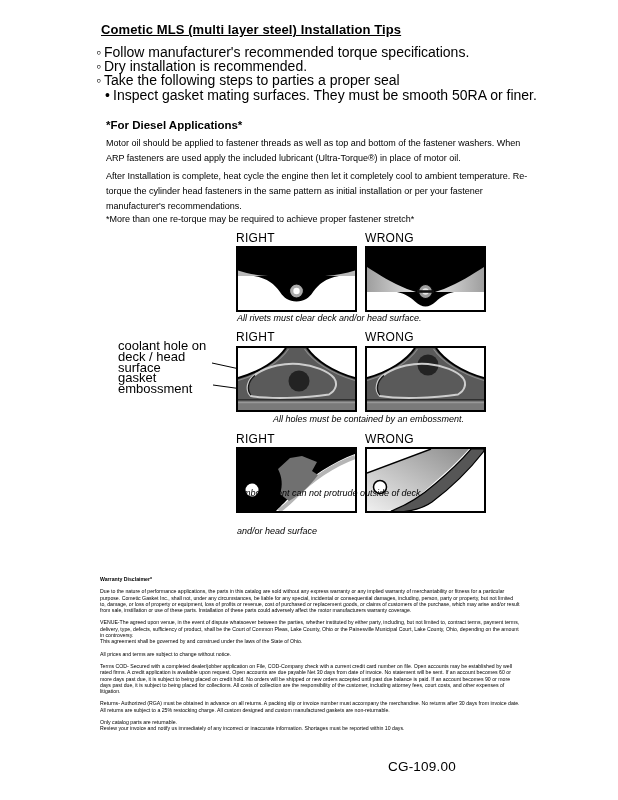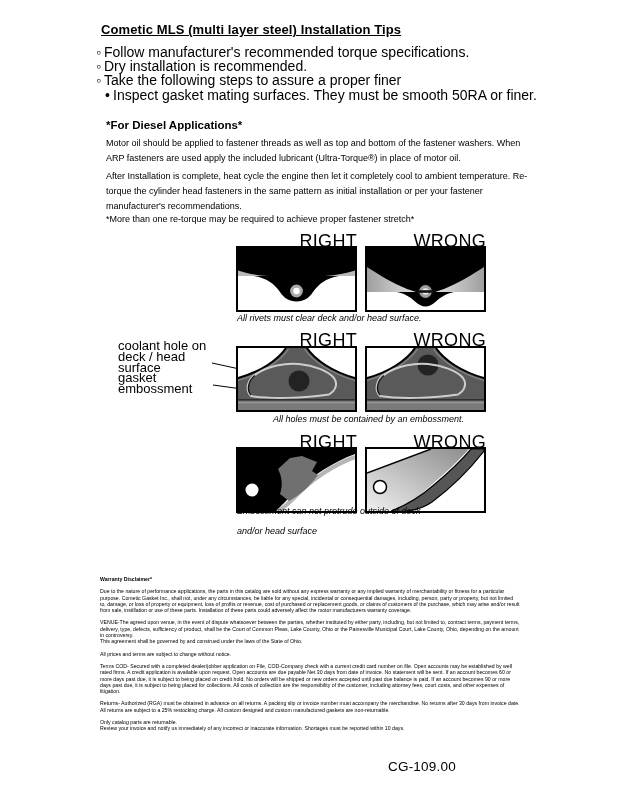--- a/index.html
+++ b/index.html
@@ -16,21 +16,21 @@
   .bullet-line{margin:0;line-height:14.2px;white-space:nowrap;}
   .bullet-line.sub{margin-left:9px;}
   .marker{display:inline-block;width:8px;}
   .diesel-heading{position:absolute;left:106px;top:119px;font-size:11.5px;font-weight:bold;white-space:nowrap;}
   .para{position:absolute;left:106px;width:428px;font-size:9px;line-height:15px;margin:0;}
   .para1{top:136px;}
   .para2{top:169px;}
   .para3{top:212px;white-space:nowrap;}
 
   
-  .fig-label{position:absolute;width:121px;text-align:right;font-size:18px;letter-spacing:.3px;}
+  .fig-label{position:absolute;width:121px;text-align:left;font-size:12px;letter-spacing:.3px;}
   .panel{position:absolute;width:121px;height:66px;border:2px solid #000;box-sizing:border-box;background:#fff;}
   .panel svg{display:block;}
   .fig-caption{position:absolute;left:237px;font-size:9px;white-space:nowrap;font-style:italic;}
   .ann{position:absolute;left:118px;width:94px;text-align:left;font-size:13px;line-height:10.8px;}
   .ann2{top:373px;}
   .ann1{top:341px;}
   .ann-lines{position:absolute;left:210px;top:358px;}
 
   
   .disclaimer{position:absolute;left:100px;top:576px;width:420px;font-size:5.2px;line-height:6.3px;}
@@ -42,21 +42,21 @@
 </head>
 <body>
 
 <div class="page">
 
   <div class="title">Cometic MLS (multi layer steel) Installation Tips</div>
 
   <div class="bullets">
     <p class="bullet-line"><span class="marker">◦</span><span>Follow manufacturer's recommended torque specifications.</span></p>
     <p class="bullet-line"><span class="marker">◦</span><span>Dry installation is recommended.</span></p>
-    <p class="bullet-line"><span class="marker">◦</span><span>Take the following steps to assure a proper finer</span></p>
+    <p class="bullet-line"><span class="marker">◦</span><span>Take the following steps to parties a proper seal</span></p>
     <p class="bullet-line sub"><span class="marker">•</span><span>Inspect gasket mating surfaces.  They must be smooth 50RA or finer.</span></p>
   </div>
 
   <div class="diesel-heading">*For Diesel Applications*</div>
   <p class="para para1">Motor oil should be applied to fastener threads as well as top and bottom of the fastener washers. When ARP fasteners are used apply the included lubricant (Ultra-Torque®) in place of motor oil.</p>
   <p class="para para2">After Installation is complete, heat cycle the engine then let it completely cool to ambient temperature. Re-torque the cylinder head fasteners in the same pattern as initial installation or per your fastener manufacturer's recommendations.</p>
   <p class="para para3">*More than one re-torque may be required to achieve proper fastener stretch*</p>
 
   <div class="fig-label" style="left:236px;top:231px;">RIGHT</div>
   <div class="fig-label" style="left:365px;top:231px;">WRONG</div>
@@ -172,21 +172,21 @@
         </linearGradient>
       </defs>
       <rect x="0" y="0" width="117" height="62" fill="#fff"></rect>
       <path d="M0,24 C24,15 45,7 64,0 L102,0 C88,16 67,34 48,50 C36,60 20,62 8,62 L0,62 Z" fill="url(#g3)"></path>
       <path d="M0,24 C24,15 45,7 64,0" fill="none" stroke="#000" stroke-width="1.4"></path>
       <path d="M104,0 L117,0 L117,2 C103,20 85,38 65,53 C55,60 45,62 33,63 L24,62 C38,57 52,49 68,35 C81,24 93,13 104,0 Z" fill="#565656" stroke="#000" stroke-width="1.2"></path>
       <circle cx="13" cy="38" r="6.5" fill="#fff" stroke="#000" stroke-width="1.5"></circle>
     </svg>
   </div>
 
-  <div class="fig-caption" style="top:506px;text-align:right;">Embossment can not protrude outside of deck</div>
+  <div class="fig-caption" style="top:488px;text-align:right;">Embossment can not protrude outside of deck</div>
   <div class="fig-caption" style="top:526px;">and/or head surface</div>
 
   <div class="disclaimer">
     <p class="disc-heading">Warranty Disclaimer*</p>
     <p>Due to the nature of performance applications, the parts in this catalog are sold without any express warranty or any implied warranty of merchantability or fitness for a particular purpose.  Cometic Gasket Inc., shall not, under any circumstances, be liable for any special, incidental or consequential damages, including, person, party or property, but not limited to, damage, or loss of property or equipment, loss of profits or revenue, cost of purchased or replacement goods, or claims of customers of the purchase, which may arise and/or result from sale, instillation or use of these parts.  Installation of these parts could adversely affect the motor manufacturers warranty coverage.</p>
     <p class="tight">VENUE-The agreed upon venue, in the event of dispute whatsoever between the parties, whether instituted by either party, including, but not limited to, contract terms, payment terms, delivery, type, defects, sufficiency of product, shall be the Court of Common Pleas, Lake County, Ohio or the Painesville Municipal Court, Lake County, Ohio, depending on the amount in controversy.</p>
     <p>This agreement shall be governed by and construed under the laws of the State of Ohio.</p>
     <p>All prices and terms are subject to change without notice.</p>
     <p>Terms COD- Secured with a completed dealer/jobber application on File, COD-Company check with a current credit card number on file.  Open accounts may be established by well rated firms.  A credit application is available upon request.  Open accounts are due payable Net 30 days from date of invoice.  No statement will be sent.  If an account becomes 60 or more days past due, it is subject to being placed on credit hold.  No orders will be shipped or new orders accepted until past due balance is paid.  If an account becomes 90 or more days past due, it is subject to being placed for collections.  All costs of collection are the responsibility of the customer, including attorney fees, court costs, and other expenses of litigation.</p>
     <p>Returns- Authorized (RGA) must be obtained in advance on all returns.  A packing slip or invoice number must accompany the merchandise.  No returns after 30 days from invoice date.  All returns are subject to a 25% restocking charge.  All custom designed and custom manufactured gaskets are non-returnable.</p>

